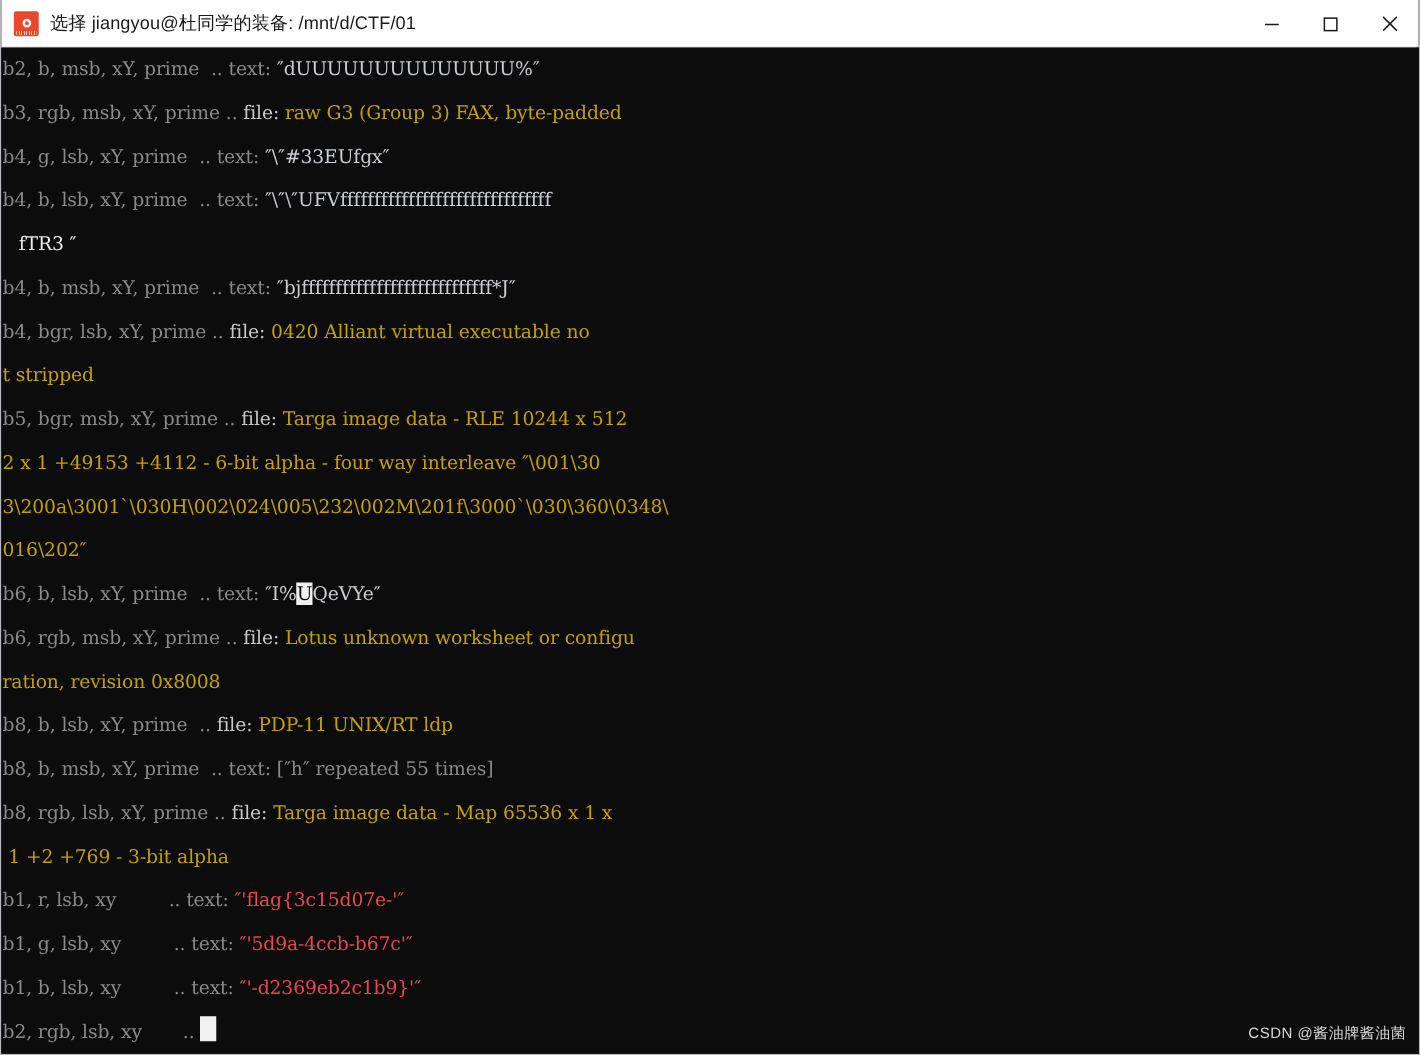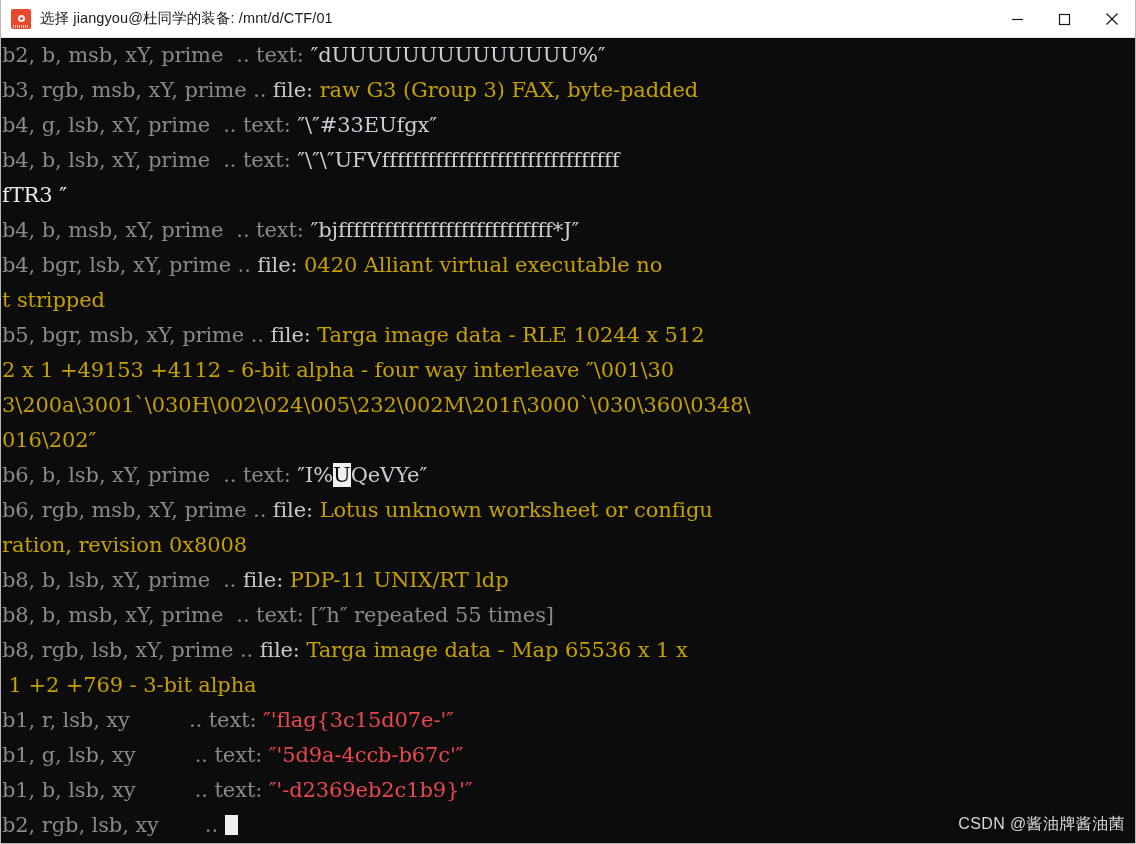--- a/index.html
+++ b/index.html
@@ -85,52 +85,52 @@
     position: absolute;
     left: 0; top: 38px;
     width: 1136px;
     height: 806px;
     background: #0c0c0c;
     padding: 0 0 0 1px;
     overflow: hidden;
   }
   .term-inner {
     font-family: "DejaVu Serif", "Liberation Serif", serif;
-    font-size: 21px;
+    font-size: 15px;
     line-height: 35px;
     white-space: pre;
     letter-spacing: -0.1px;
   }
   .row { height: 35px; white-space: pre; overflow: hidden; }
 
   .c-dim    { color: #8a8a8a; }
   .c-label  { color: #c8c8c8; text-align: center; }
   .c-text   { color: #c9cdd4; }
   .c-file   { color: #c5a000; text-align: center; }
   .c-flag   { color: #e8484f; text-align: center; }
-  .c-white  { color: #e8eaed; }
+  .c-white  { color: #e8eaed; padding-left: 13px; }
 
   .cursor-hl {
     background: #f0f0f0;
     color: #0c0c0c;
   }
   .block-cursor {
     display: inline-block;
     width: 13px; height: 20px;
     background: #f0f0f0;
     vertical-align: -3px;
   }
 
   
   .watermark {
     position: absolute;
     right: 10px;
     bottom: 8px;
     font-family: "Liberation Sans", "DejaVu Sans", sans-serif;
-    font-size: 16px;
+    font-size: 12px;
     color: #d6d6d6;
     letter-spacing: 0.4px;
     white-space: nowrap;
     pointer-events: none;
   }
 
   
   .scrollsliver {
     position: absolute;
     right: 0; top: 38px;

